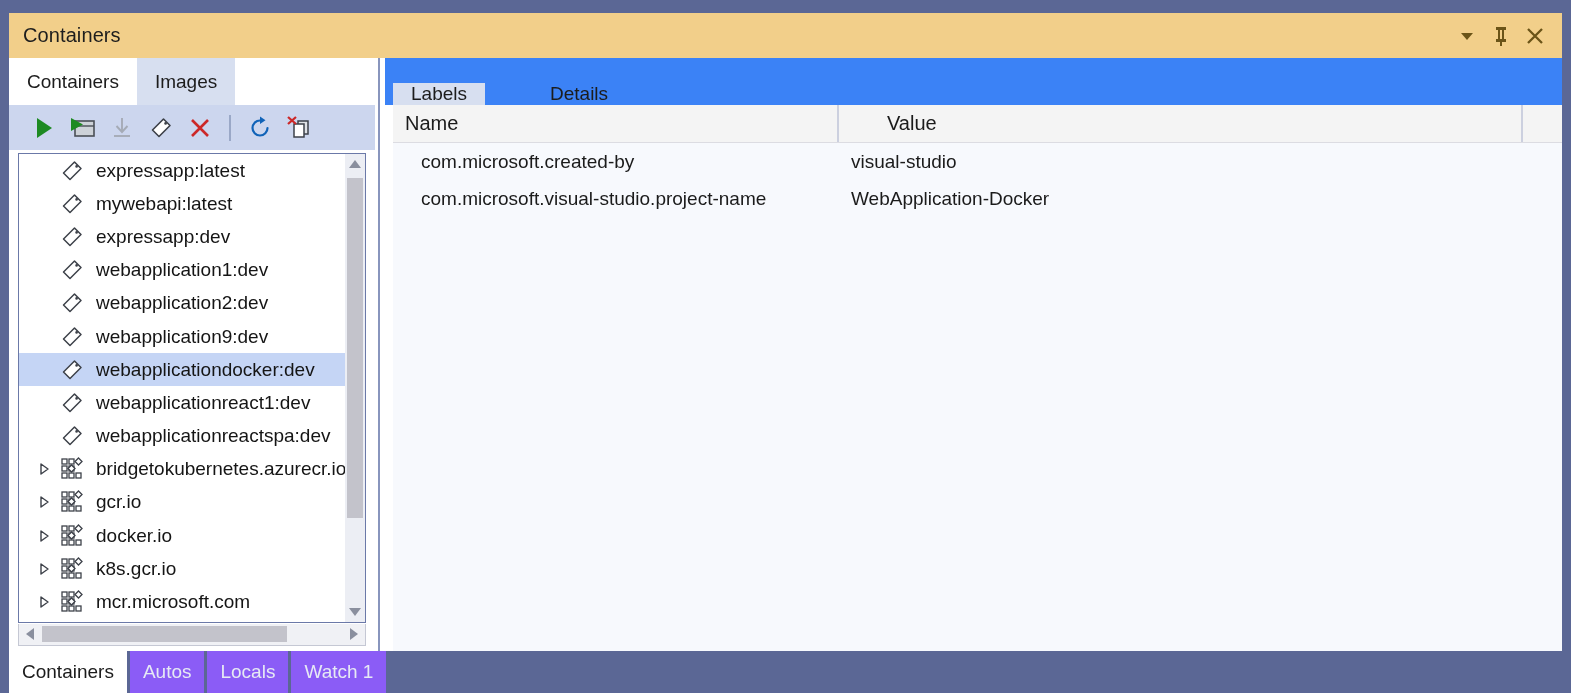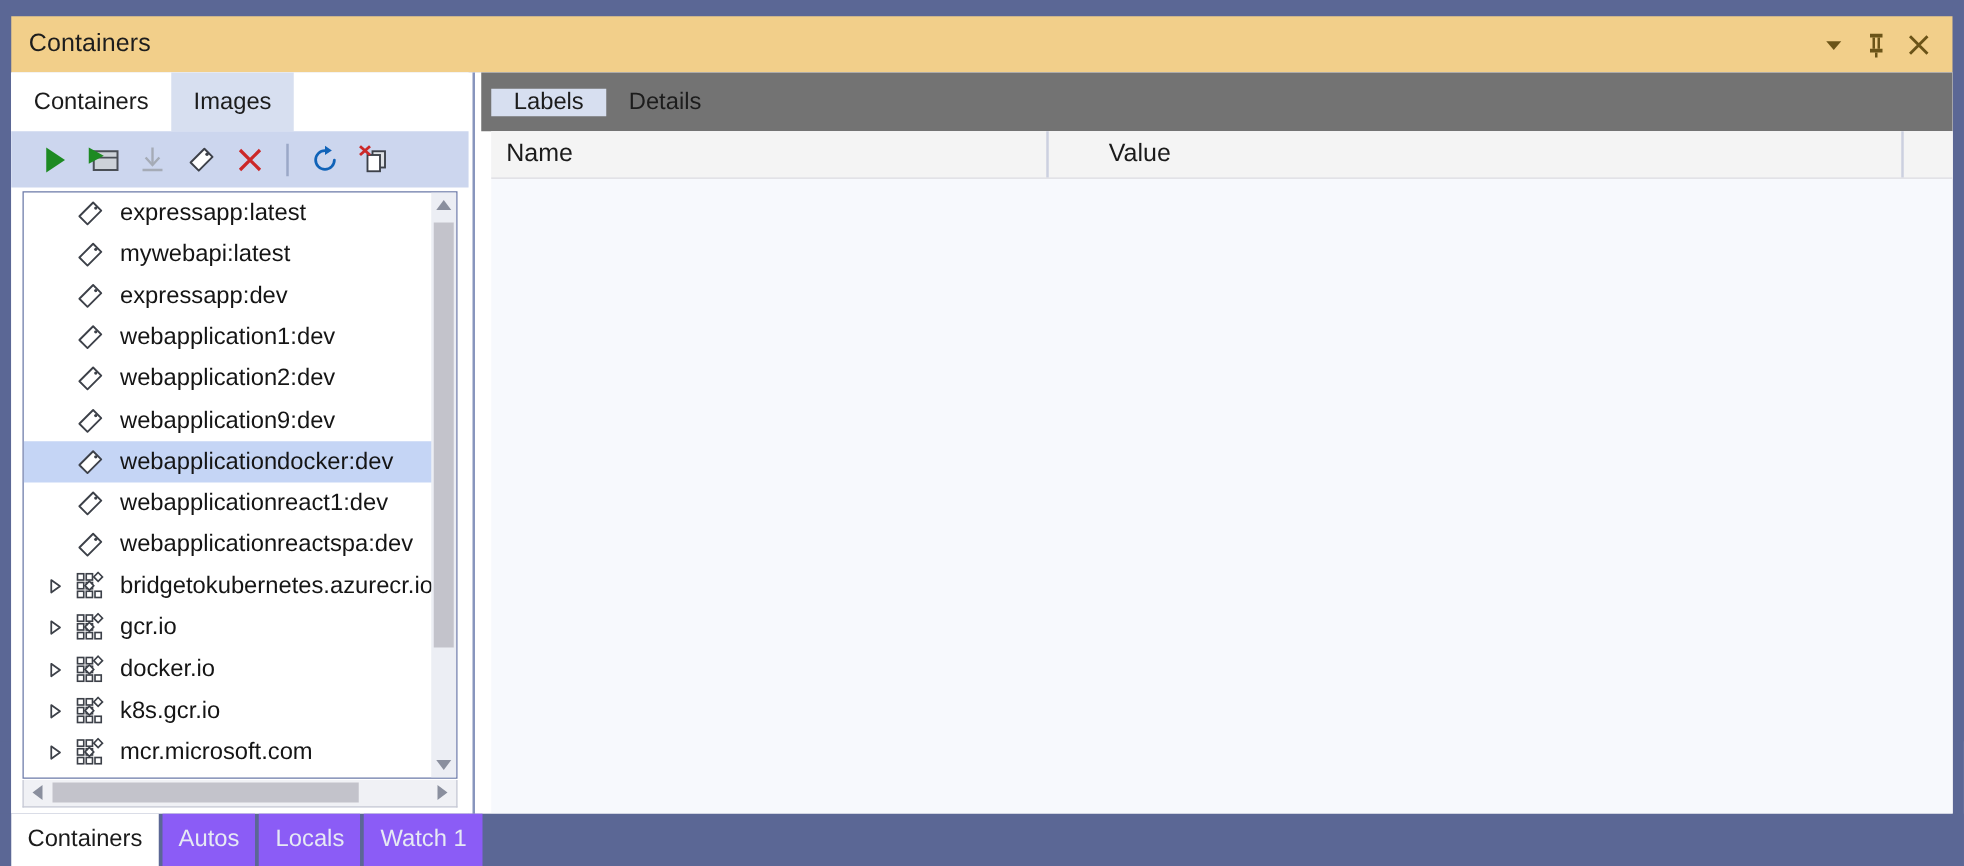--- a/index.html
+++ b/index.html
@@ -215,24 +215,25 @@
   #right-pane {
     position: absolute;
     left: 376px; top: 0;
     width: 1177px; height: 593px;
     background: #ffffff;
   }
   #right-tabstrip {
     position: absolute;
     left: 0; top: 0;
     width: 1177px; height: 47px;
-    background: #737373;
-    display: flex;
-    align-items: center;
+    background: #3b82f6;
+    display: flex;
+    align-items: flex-end;
     padding-left: 8px;
+    gap: 47px;
   }
 
   #labels-table {
     position: absolute;
     left: 8px; top: 47px;
     width: 1169px; height: 546px;
     background: #f7f9fd;
   }
   #table-header {
     display: flex;
@@ -675,20 +676,30 @@
       <div id="labels-table">
         <div id="table-header">
           <div class="th col-name">
             <span>Name</span>
           </div>
           <div class="th col-value">
             <span>Value</span>
           </div>
           <div class="th col-extra"></div>
         </div>
+        <div id="table-body">
+            <div class="tr">
+              <div class="td col-name">com.microsoft.created-by</div>
+              <div class="td col-value">visual-studio</div>
+            </div>
+            <div class="tr">
+              <div class="td col-name">com.microsoft.visual-studio.project-name</div>
+              <div class="td col-value">WebApplication-Docker</div>
+            </div>
+          </div>
       </div>
     </div>
   </div>
 
   <div id="bottom-bar">
       <div class="btab selected">
         <span>Containers</span>
       </div>
       <div class="btab">
         <span>Autos</span>

